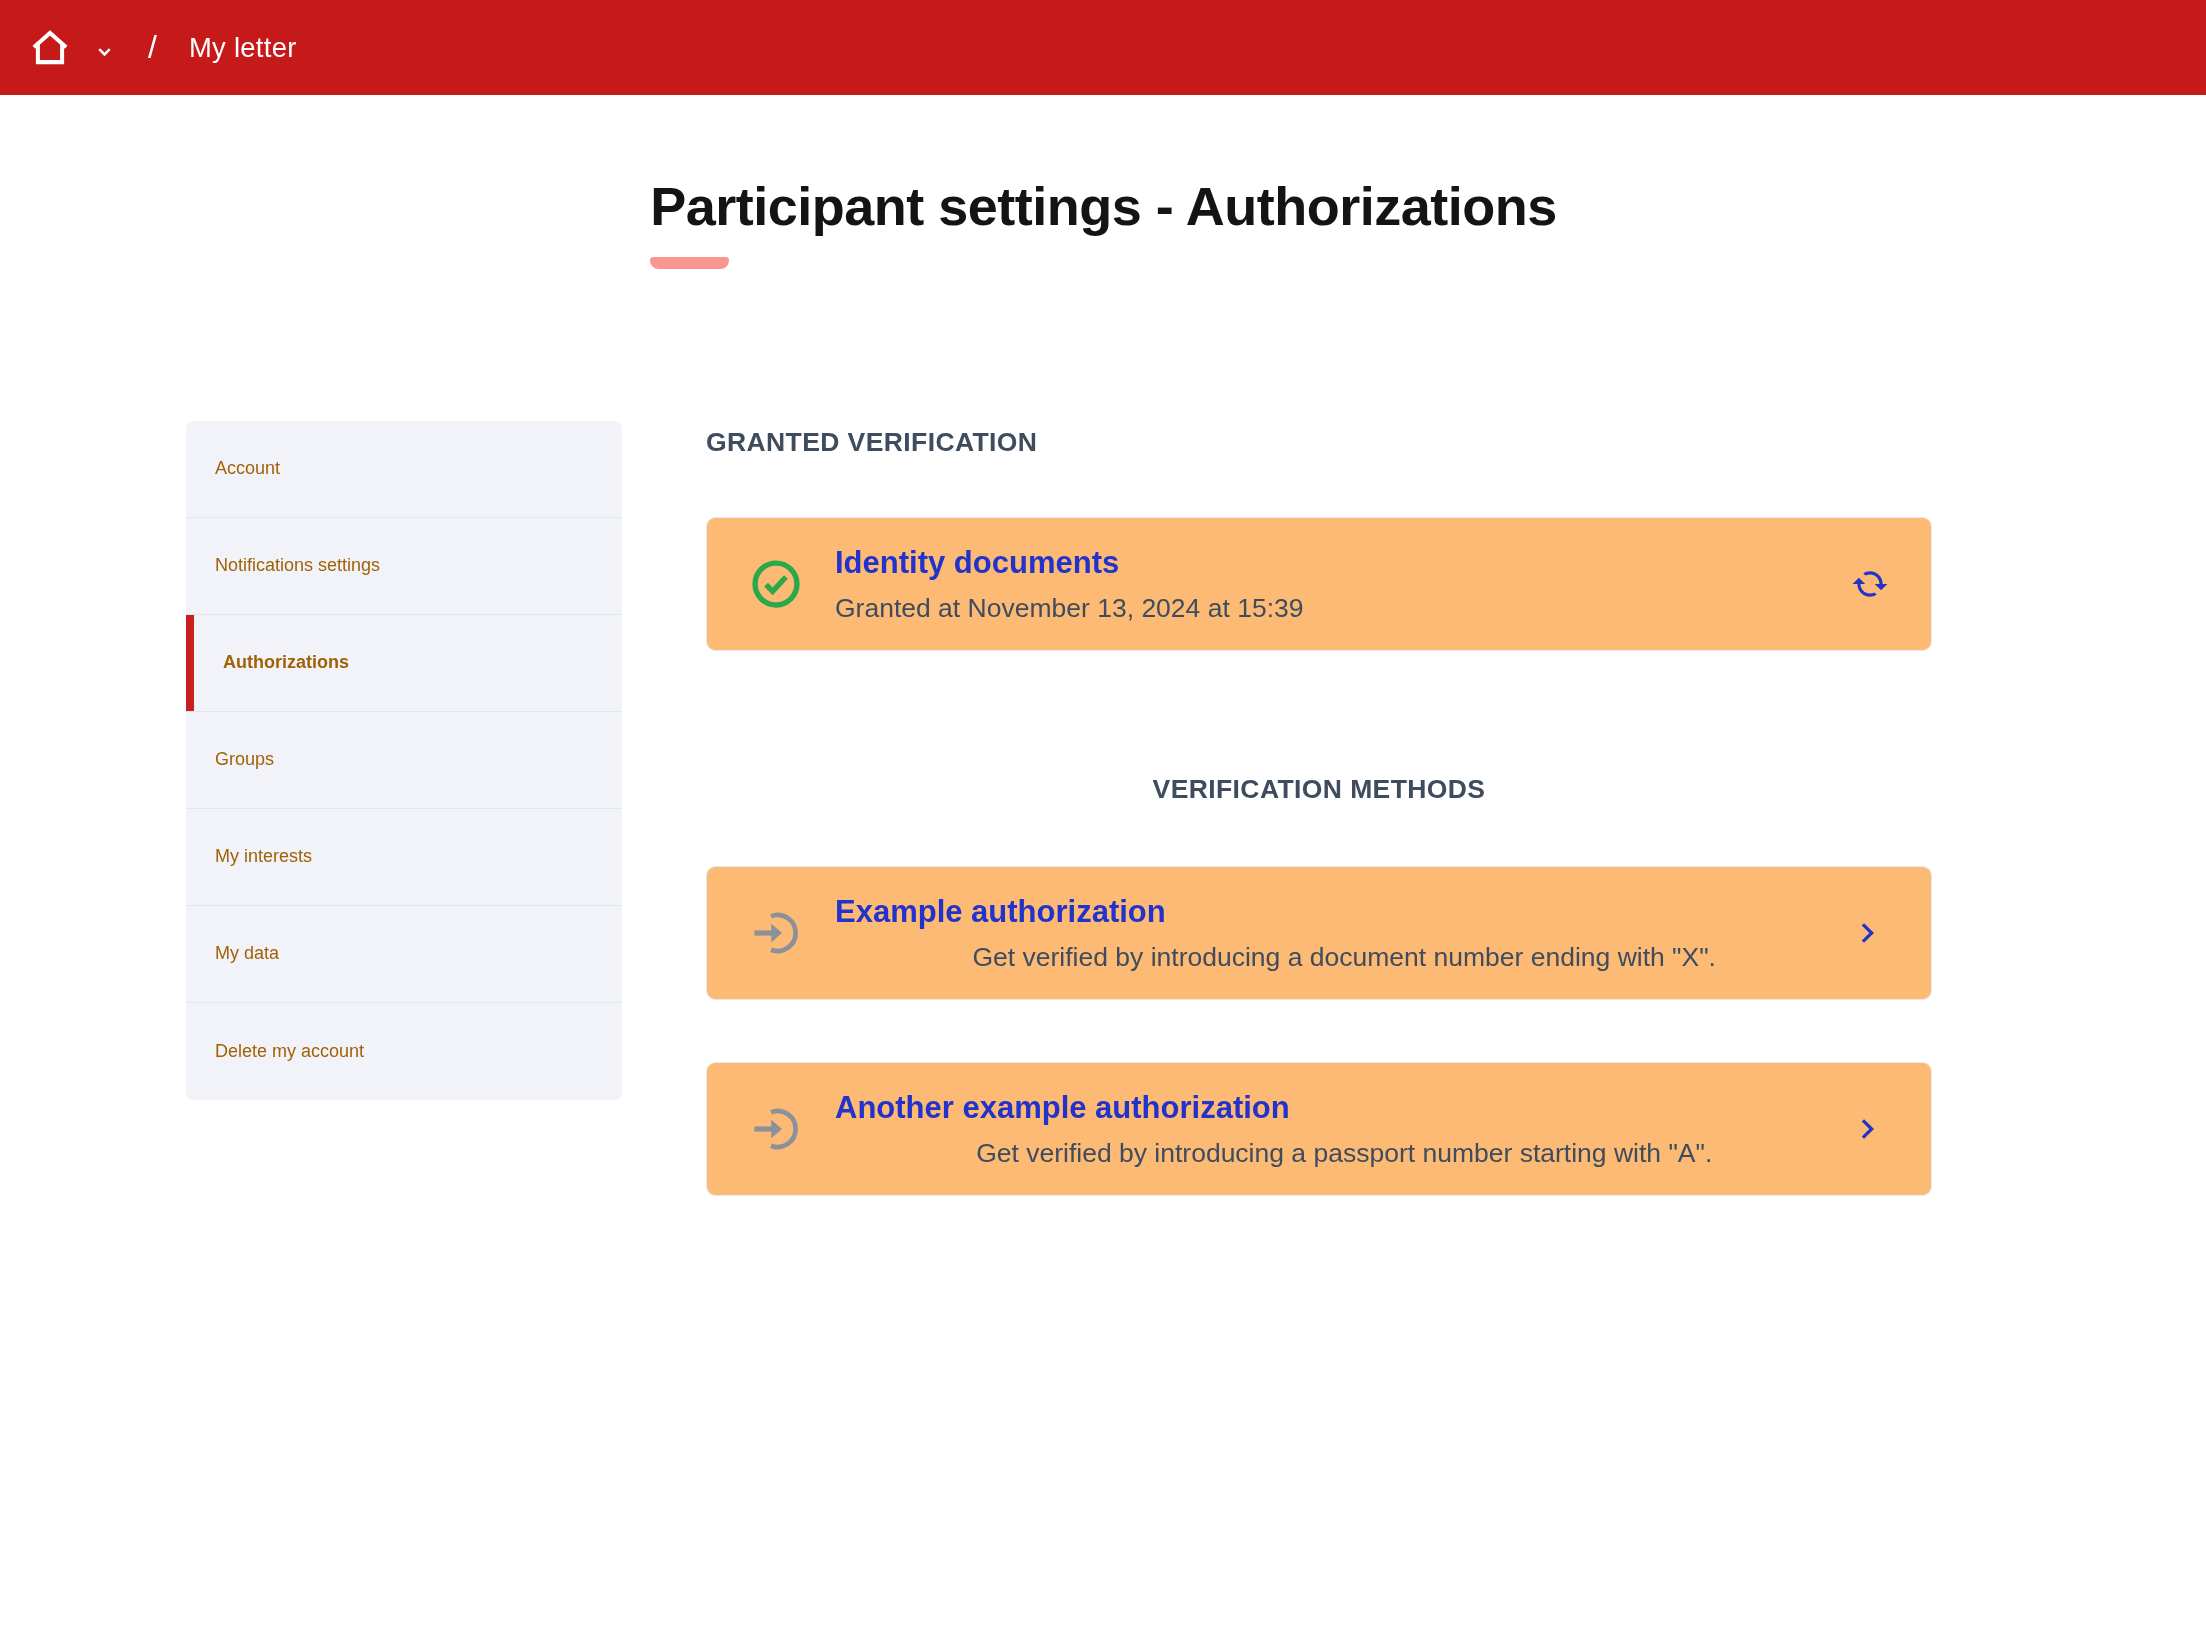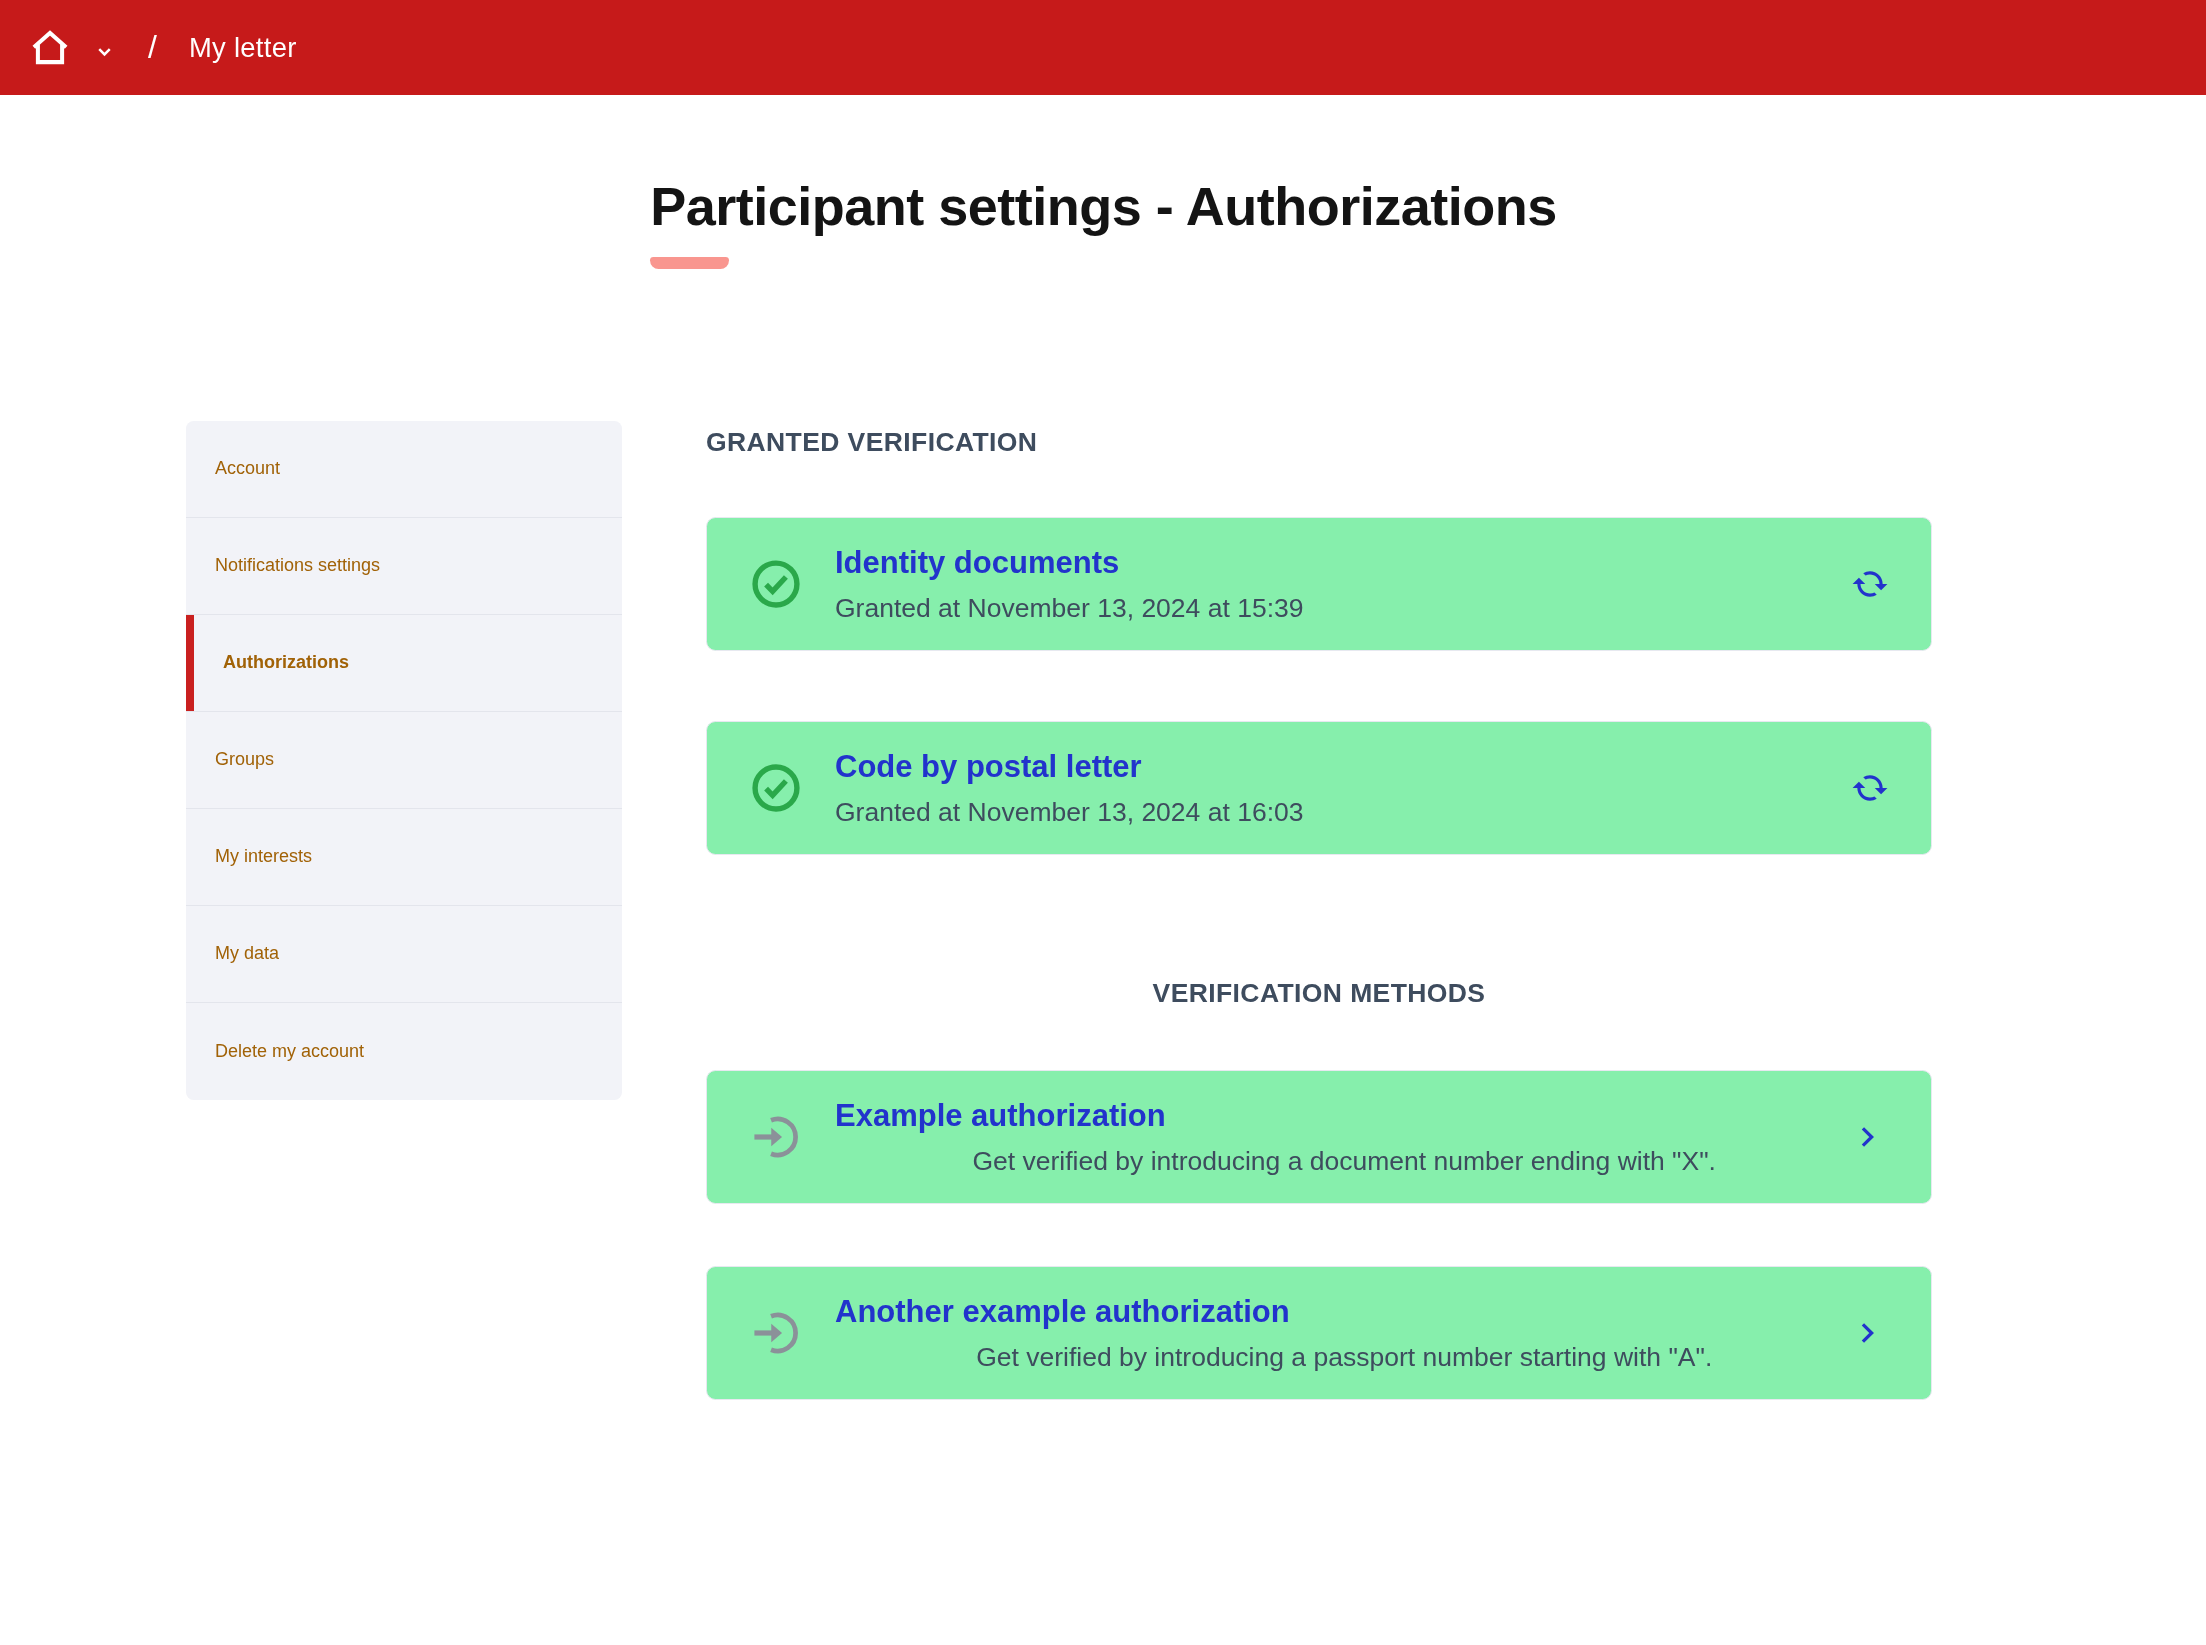--- a/index.html
+++ b/index.html
@@ -50,21 +50,21 @@
   }
   
   .main { margin-left:84px; width:1226px; padding-top:5.7px; }
   .section-heading {
     font-size:26.5px; font-weight:700; color:#3e4c5e;
     letter-spacing:0.4px; line-height:32px; margin:0 0 59px 0;
   }
   .section-heading.second { margin-top:122px; margin-bottom:61px;text-align:center; }
   .card {
     display:flex; align-items:center; height:134px;
-    border:1.9px solid #e7e9f0; border-radius:9.5px; background:#86efac;
+    border:1.9px solid #e7e9f0; border-radius:9.5px; background:#fdba74;
     padding:0 42px; margin-bottom:70px;
   }
   .methods .card { margin-bottom:62px; cursor:pointer;text-align:center; }
   .methods .card:last-child { margin-bottom:0; }
   .lead-icon svg { width:54px; height:54px; display:block; }
   .card-text { margin-left:32px; flex:1; display:flex; flex-direction:column; gap:14px; }
   .card-title {
     font-size:31px; font-weight:700; color:#2233cc;
     text-decoration:none; line-height:1.1; cursor:pointer; align-self:flex-start;
   }
@@ -158,36 +158,20 @@
           <a class="card-title">Identity documents</a>
           <div class="card-sub">Granted at November 13, 2024 at 15:39</div>
         </div>
         <span class="trail renew">
           <svg viewBox="0 0 40 40" width="38" height="38">
               <use href="#i-refresh"></use>
             </svg>
         </span>
       </div>
 
-      <div class="card">
-        <span class="lead-icon">
-          <svg viewBox="0 0 57 57" width="54" height="54">
-              <use href="#i-check"></use>
-            </svg>
-        </span>
-        <div class="card-text">
-          <a class="card-title">Code by postal letter</a>
-          <div class="card-sub">Granted at November 13, 2024 at 16:03</div>
-        </div>
-        <span class="trail renew">
-          <svg viewBox="0 0 40 40" width="38" height="38">
-              <use href="#i-refresh"></use>
-            </svg>
-        </span>
-      </div>
 
 
     </section>
 
     <h2 class="section-heading second">VERIFICATION METHODS</h2>
 
     <section class="methods">
 
       <div class="card">
         <span class="lead-icon">

